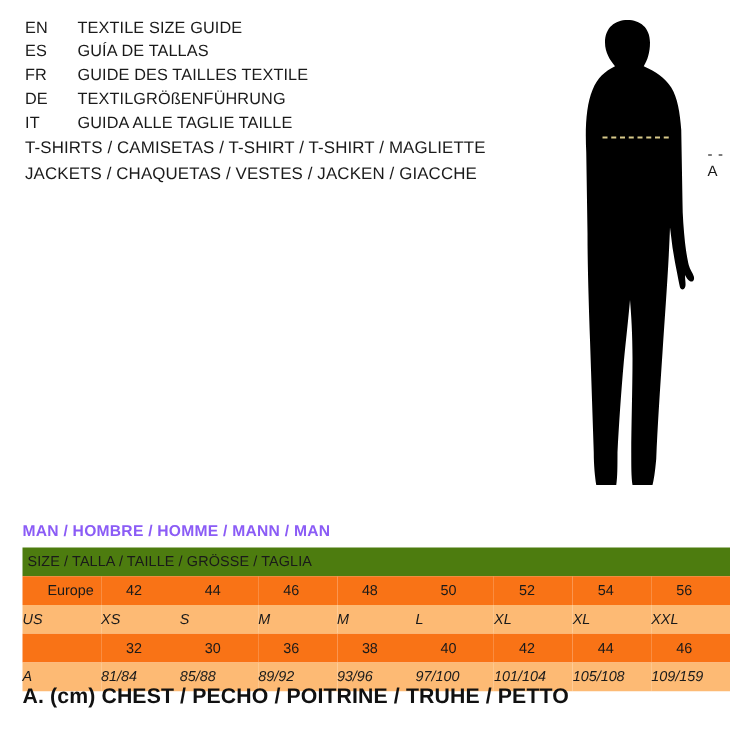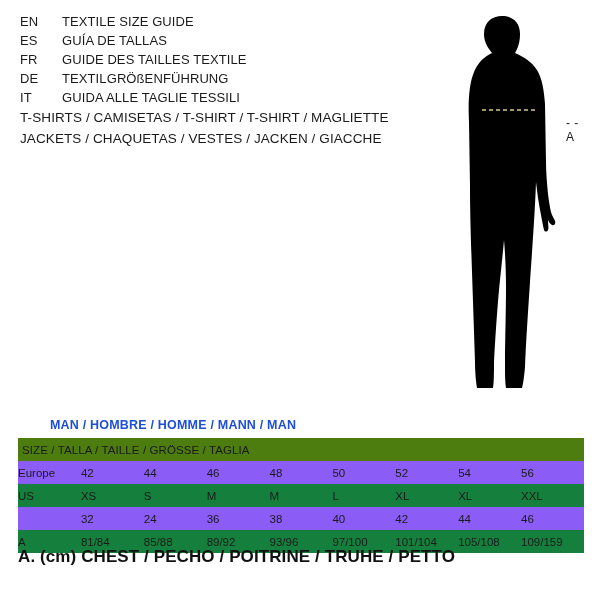--- a/index.html
+++ b/index.html
@@ -82,22 +82,21 @@
     position: absolute;
     left: 18px;
     top: 418px;
     width: 566px;
   }
   .man-title {
     font-size: 12.5px;
     font-weight: bold;
     letter-spacing: 0.2px;
     margin-bottom: 6px;
-    color: #1d4ed8;
-    margin-left: 32px;
+    color: #8b5cf6;
   }
   table.size-table {
     border-collapse: collapse;
     width: 566px;
     font-size: 11.5px;
     table-layout: fixed;
   }
   table.size-table td {
     padding: 3px 0 3px 0;
     height: 17px;
@@ -105,24 +104,26 @@
     color: #1a1a1a;
   }
   tr.header-row td {
     background: #4d7c0f;
     font-weight: normal;
     font-size: 11.5px;
     padding-left: 4px;
     letter-spacing: 0.1px;
   }
   tr.shade td {
-    background: #8b5cf6;
+    background: #f97316;
+    padding-left: 20px;
   }
   tr.plain td {
-    background: #15803d;
+    background: #fdba74;
+    font-style: italic;
   }
   td.label-col {
     padding-left: 4px;
     width: 86px;
   }
   td.val {
     width: 68px;
     padding-left: 2px;
   }
   .footnote {
@@ -152,21 +153,21 @@
     <div class="lang-row">
       <span class="lang-code">FR</span>
       <span class="lang-name">GUIDE DES TAILLES TEXTILE</span>
     </div>
     <div class="lang-row">
       <span class="lang-code">DE</span>
       <span class="lang-name">TEXTILGRÖßENFÜHRUNG</span>
     </div>
     <div class="lang-row">
       <span class="lang-code">IT</span>
-      <span class="lang-name">GUIDA ALLE TAGLIE TESSILI</span>
+      <span class="lang-name">GUIDA ALLE TAGLIE TAILLE</span>
     </div>
   </div>
 
   <div class="cat-block">
     <div class="cat-line">T-SHIRTS / CAMISETAS / T-SHIRT / T-SHIRT / MAGLIETTE</div>
     <div class="cat-line">JACKETS / CHAQUETAS / VESTES / JACKEN / GIACCHE</div>
   </div>
 
   <div class="figure-wrap">
     <svg class="figure-svg" width="170" height="380" viewBox="0 0 170 380">
@@ -239,21 +240,21 @@
         <td class="val">M</td>
         <td class="val">M</td>
         <td class="val">L</td>
         <td class="val">XL</td>
         <td class="val">XL</td>
         <td class="val">XXL</td>
       </tr>
       <tr class="shade">
         <td class="label-col"></td>
         <td class="val">32</td>
-        <td class="val">24</td>
+        <td class="val">30</td>
         <td class="val">36</td>
         <td class="val">38</td>
         <td class="val">40</td>
         <td class="val">42</td>
         <td class="val">44</td>
         <td class="val">46</td>
       </tr>
       <tr class="plain">
         <td class="label-col">A</td>
         <td class="val">81/84</td>

